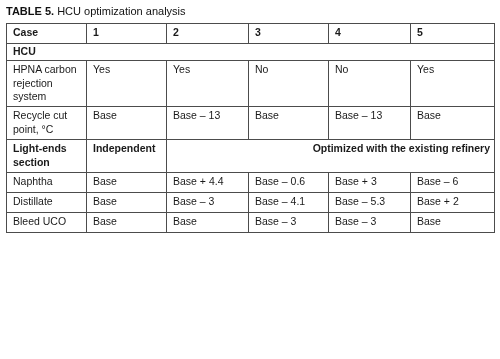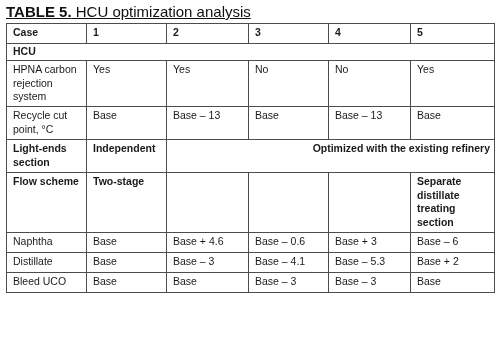--- a/index.html
+++ b/index.html
@@ -19,26 +19,25 @@
   .page {
     position: relative;
     width: 500px;
     height: 359px;
     box-sizing: border-box;
     padding: 4px 5px 0 6px;
   }
 
   
   .caption {
-    font-size: 15px;
+    font-size: 11px;
     line-height: 13px;
     color: #111111;
     margin: 1px 0 5px 0;
     white-space: nowrap;
-    text-decoration: underline;
   }
   .caption .lead {
     font-weight: bold;
   }
 
   
   table.hcu {
     border-collapse: collapse;
     table-layout: fixed;
     width: 488px;
@@ -144,34 +143,26 @@
         <td>Base – 13</td>
         <td>Base</td>
       </tr>
 
       <tr class="h2">
         <td class="bold">Light-ends section</td>
         <td class="bold">Independent</td>
         <td class="bold center" colspan="4">Optimized with the existing refinery</td>
       </tr>
 
-      <tr class="h4">
-        <td class="bold">Flow scheme</td>
-        <td class="bold">Two-stage</td>
-        <td class="bold empty"></td>
-        <td class="bold empty"></td>
-        <td class="bold empty"></td>
-        <td class="bold">Separate distillate treating section</td>
-      </tr>
 
 
       <tr class="h1">
         <td>Naphtha</td>
         <td>Base</td>
-        <td>Base + 4.6</td>
+        <td>Base + 4.4</td>
         <td>Base – 0.6</td>
         <td>Base + 3</td>
         <td>Base – 6</td>
       </tr>
 
       <tr class="h1">
         <td>Distillate</td>
         <td>Base</td>
         <td>Base – 3</td>
         <td>Base – 4.1</td>

